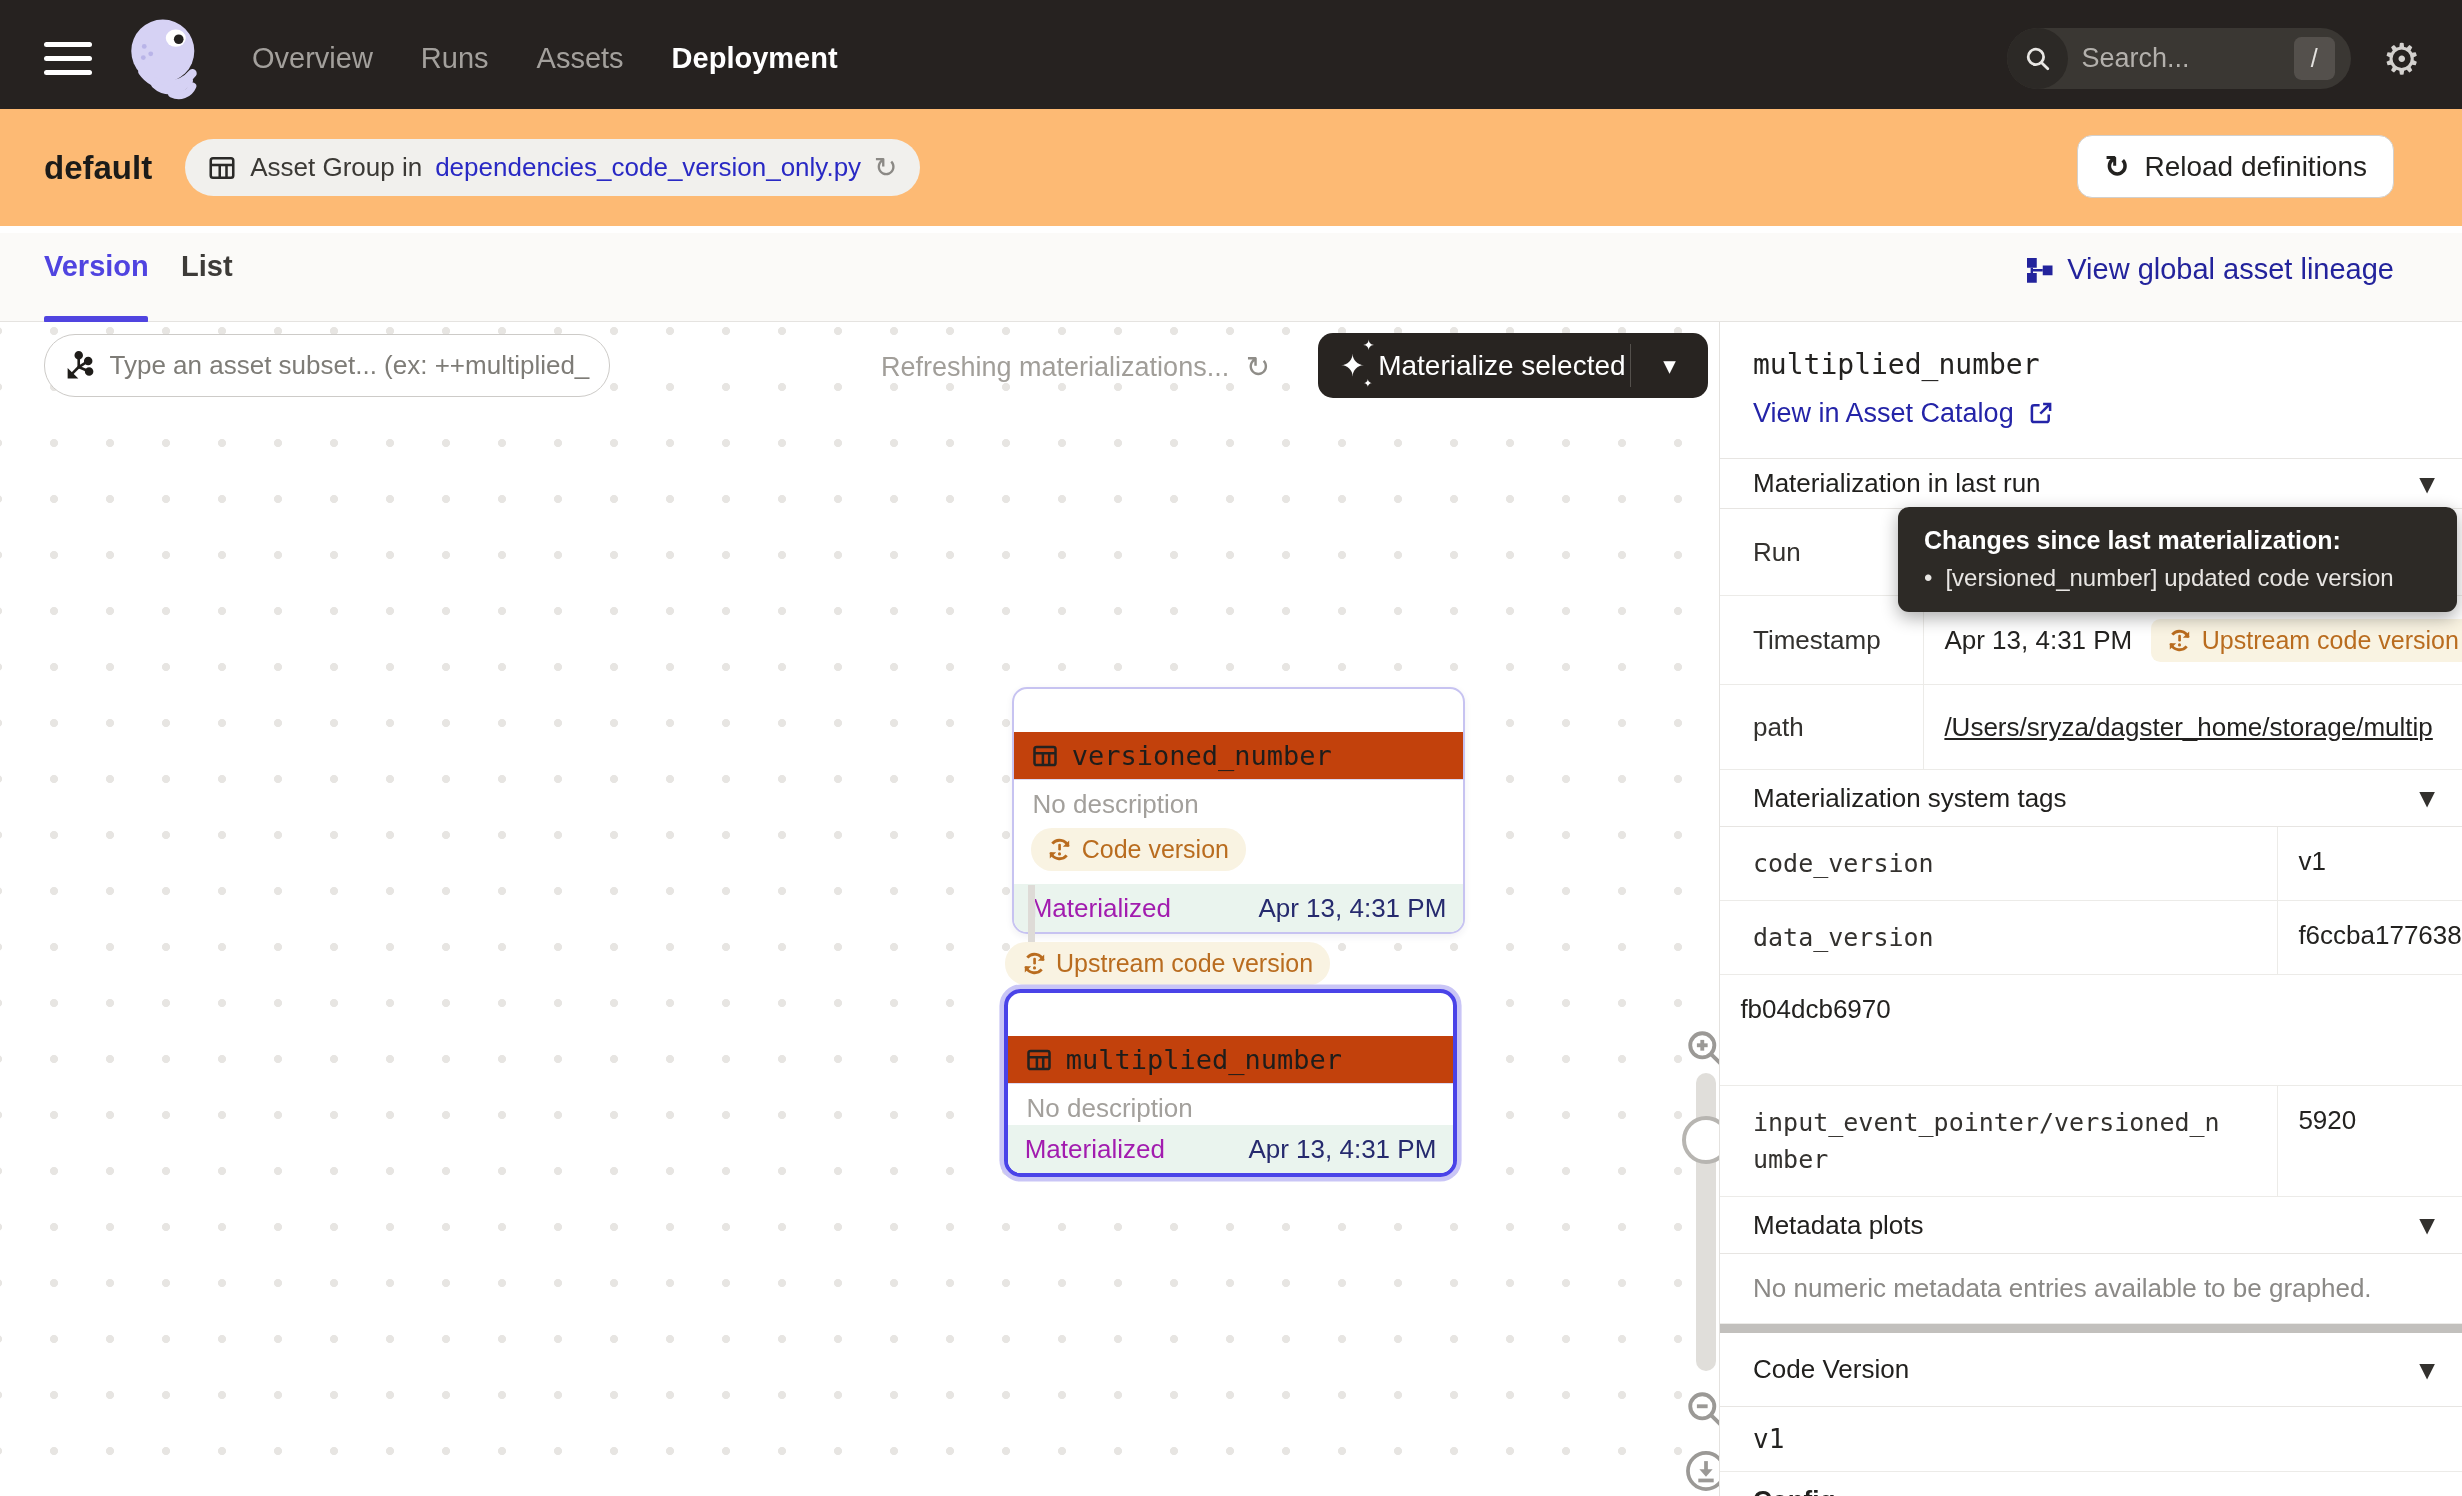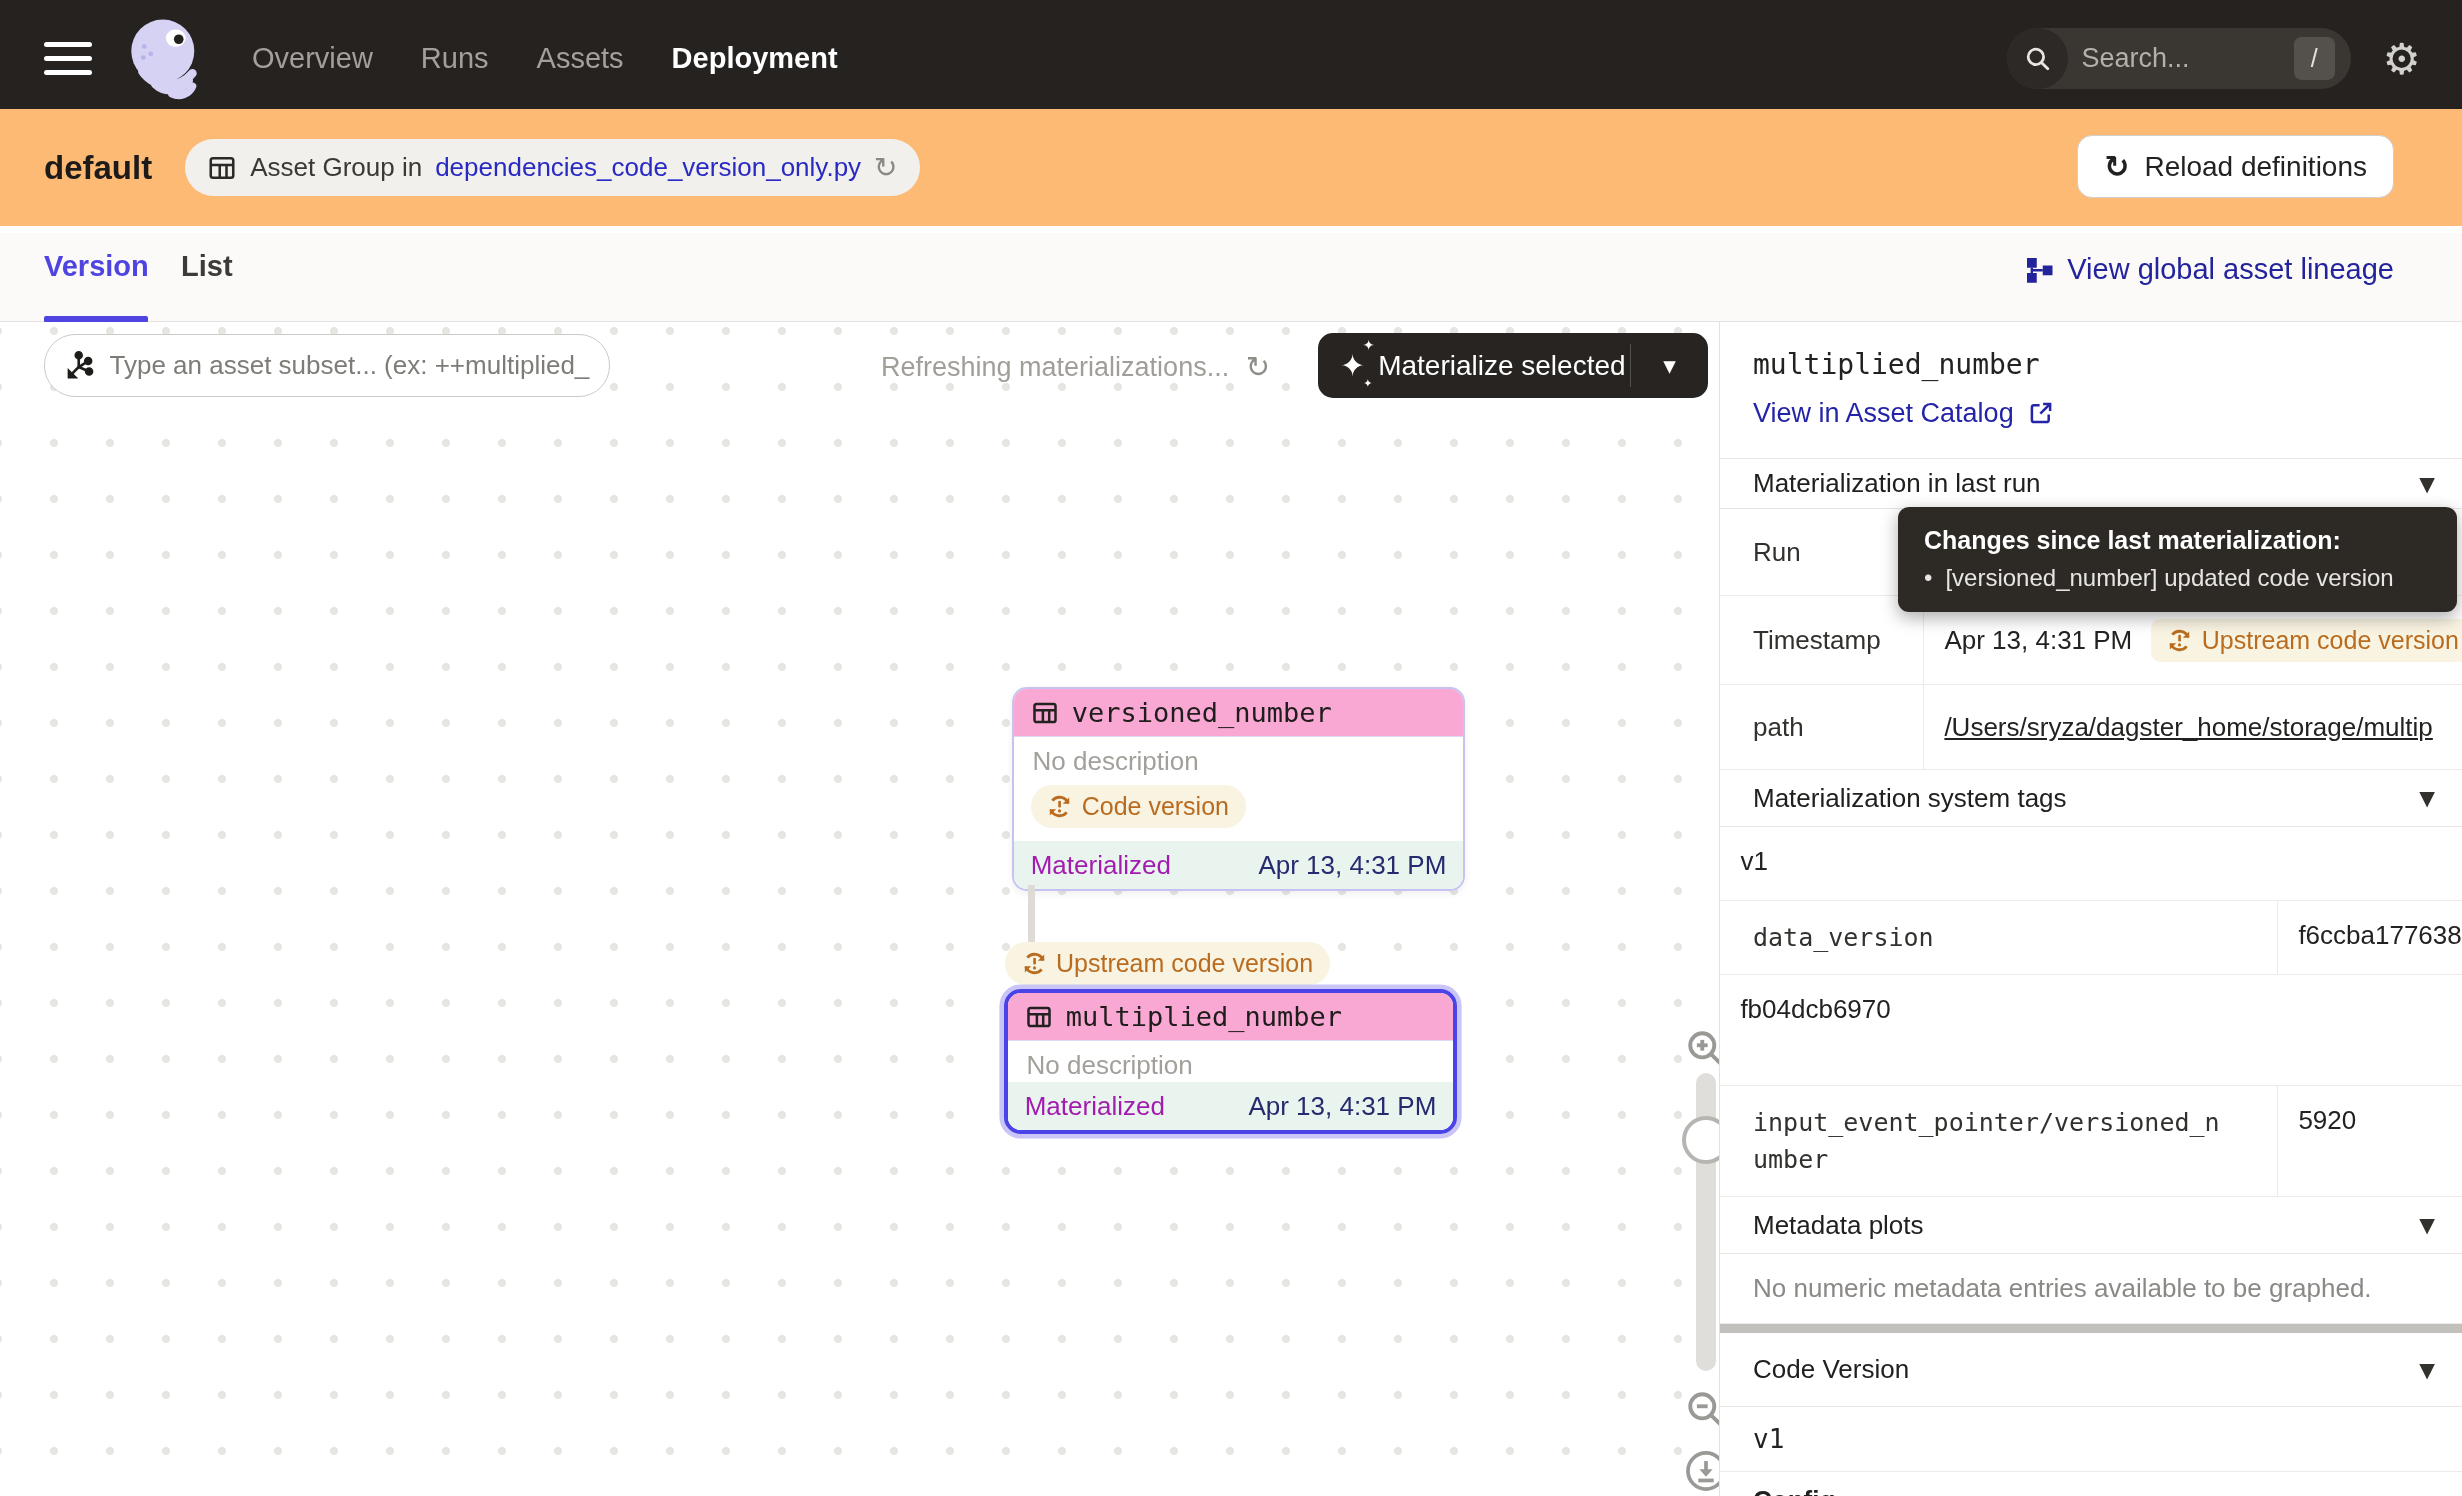--- a/index.html
+++ b/index.html
@@ -77,22 +77,22 @@
   .sparkle { position:relative; font-size:30px; font-family:"DejaVu Sans", sans-serif; }
   .sparkle em { position:absolute; right:-9.3px; top:-11px; font-style:normal; font-size:14px; }
   .sparkle i  { position:absolute; right:-7.4px; bottom:-7.4px; font-style:normal; font-size:11px; }
   .mat-caret { width:78px; height:43px; border-left:1.9px solid #54504c; display:flex;
                align-items:center; justify-content:center; font-size:25px; }
 
   
   .node { position:absolute; width:453px; background:#fff; border:2.8px solid #c7c3f1;
           border-radius:15px; overflow:hidden; box-shadow:0 2.8px 7.4px rgba(40,36,80,.07); cursor:pointer; }
   .node.selected { border:4.6px solid #4a43e8; box-shadow:0 0 0 4.6px #c9c5f6; border-radius:16.7px; }
-  .node-header { background:#f9a8d4; border-bottom:1.9px solid #dcd9f2; height:48px;
-                 display:flex; align-items:center; gap:13px; padding:0 16.7px; }
+  .node-header { background:#c2410c; border-bottom:1.9px solid #dcd9f2; height:48px;
+                 display:flex; align-items:center; gap:13px; padding:0 16.7px;margin-top:43px; }
   .node-title { font-size:27px; color:#1e1d1b; }
   .node-desc { padding:9.3px 18.5px 0; color:#a3a09c; font-size:26px; height:41px; }
   .tag-pill { display:inline-flex; align-items:center; gap:9.3px; height:43px; border-radius:21px;
               background:#f9f3e2; color:#b96c1f; font-size:25px; padding:0 16.7px; }
   .node .tag-pill { margin:7.4px 0 13px 16.7px; }
   .node-footer { height:48px; background:#eaf4ee; display:flex; align-items:center;
                  justify-content:space-between; padding:0 16.7px; font-size:26px; }
   .status-ok { color:#a21caf; }
   .node-time { color:#262a6e; }
   .edge { position:absolute; left:1028px; top:563px; width:6.5px; height:59px; background:#dedbd7; }
@@ -376,20 +376,21 @@
         <span class="path-link">/Users/sryza/dagster_home/storage/multip</span>
       </div>
   </div>
 
   <div class="sb-h" style="height:57px;">
     <span>Materialization system tags</span>
     <span class="caret">▼</span>
   </div>
 
   <div class="kv t2" style="height:74px;">
+    <div class="k">code_version</div>
     <div class="v">v1</div>
   </div>
   <div class="kv t2" style="height:74px;">
     <div class="k">data_version</div>
     <div class="v">f6ccba177638</div>
   </div>
   <div class="kv t2" style="height:111px;">
     <div class="v">fb04dcb6970</div>
   </div>
   <div class="kv t2" style="height:111px;">

